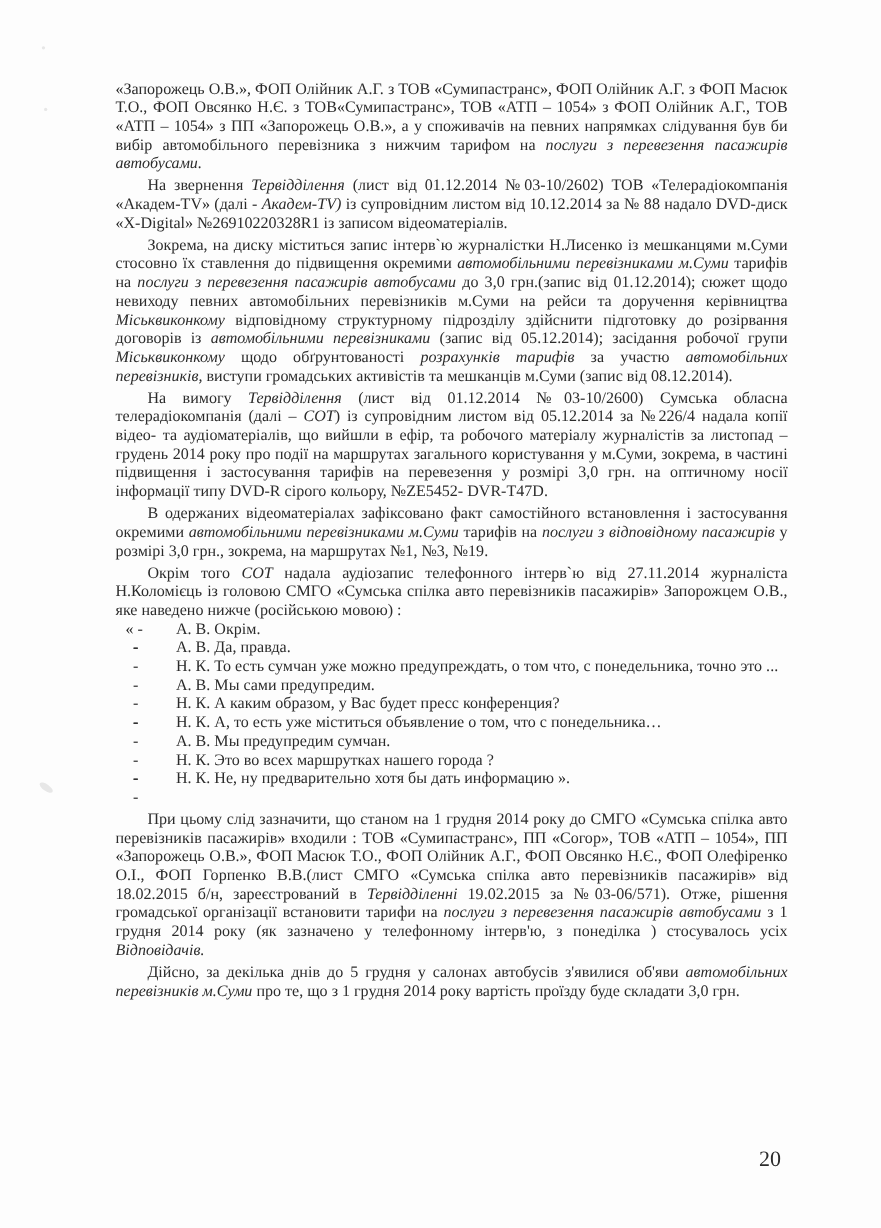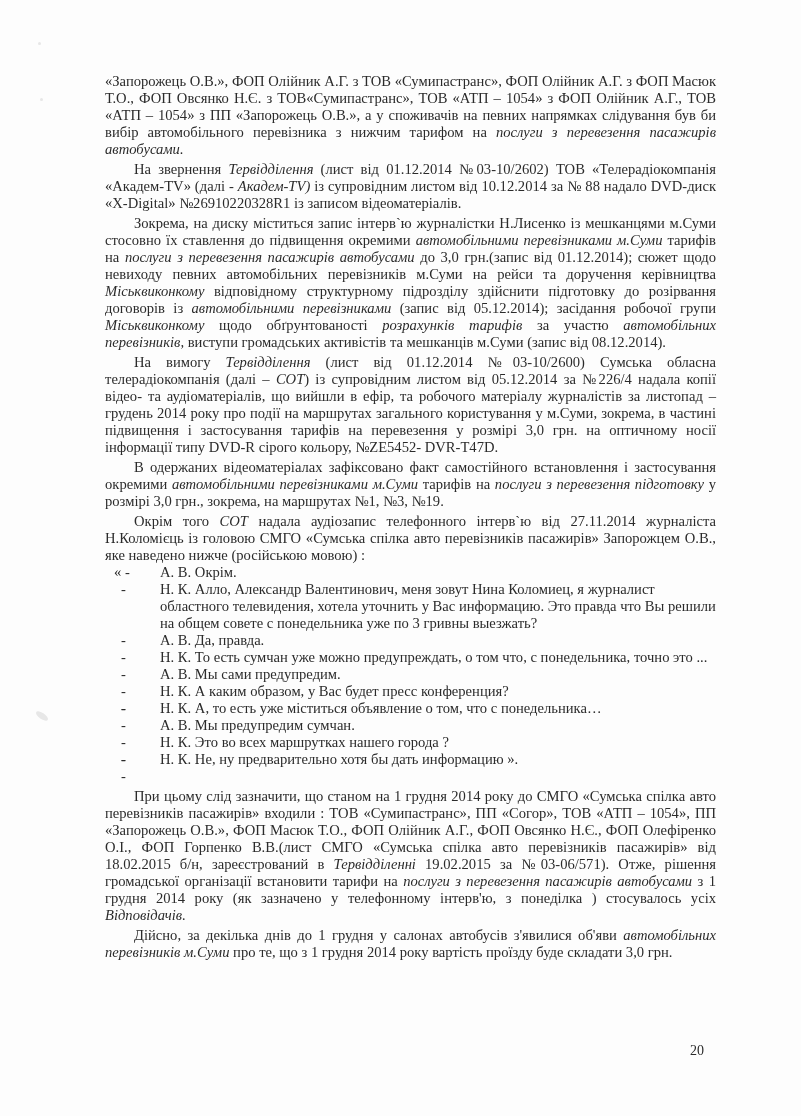--- a/index.html
+++ b/index.html
@@ -16,56 +16,56 @@
   .content p { margin: 0; }
   .indent { text-indent: 29px; }
   .gap { margin-top: 3px !important; }
   .it { font-style: italic; }
   .dialog { margin: 0; padding: 0; list-style: none; text-align: left; }
   .dialog li { position: relative; padding-left: 55px; }
   .dialog .dash { position: absolute; left: 16px; top: 0; }
   .dialog .dash.first { left: 9px; }
   .pagenum {
     position: absolute; left: 690px; top: 1043px;
-    font-family: "Liberation Serif", serif; font-size: 14px; color: #2b2b2b;
+    font-family: "Liberation Serif", serif; font-size: 20px; color: #2b2b2b;
   }
   .mark { position: absolute; border-radius: 50%; background: #e7e7e7; }
 </style>
 </head>
 <body>
 
 <div class="page">
   <div class="mark" style="left:38px;top:42px;width:3px;height:3px;"></div>
   <div class="mark" style="left:40px;top:98px;width:3px;height:3px;"></div>
   <div class="mark" style="left:35px;top:713px;width:14px;height:6px;transform:rotate(35deg);"></div>
 
   <div class="content">
     <div id="paras-before">
         <p><span>«Запорожець О.В.», ФОП Олійник А.Г. з ТОВ «Сумипастранс», ФОП Олійник А.Г.  з ФОП Масюк Т.О.,  ФОП Овсянко Н.Є. з ТОВ«Сумипастранс»,  ТОВ «АТП – 1054» з ФОП Олійник А.Г., ТОВ «АТП – 1054» з ПП «Запорожець О.В.», а у споживачів  на певних напрямках слідування  був би вибір  автомобільного перевізника  з  нижчим тарифом на </span><span class="it">послуги з перевезення пасажирів  автобусами.</span></p>
         <p class="indent gap"><span>На звернення </span><span class="it">Тервідділення</span><span> (лист від 01.12.2014 №03-10/2602)  ТОВ «Телерадіокомпанія «Академ-TV» (далі - </span><span class="it">Академ-TV)</span><span>  із супровідним листом від 10.12.2014 за № 88  надало  DVD-диск «X-Digital» №26910220328R1 із записом відеоматеріалів.</span></p>
         <p class="indent gap"><span>Зокрема,  на диску міститься запис інтерв`ю журналістки Н.Лисенко із мешканцями м.Суми стосовно їх ставлення до підвищення  окремими </span><span class="it">автомобільними перевізниками м.Суми</span><span> тарифів на </span><span class="it">послуги з перевезення пасажирів  автобусами</span><span> до 3,0 грн.(запис від 01.12.2014); сюжет щодо невиходу певних автомобільних перевізників м.Суми на рейси та доручення керівництва </span><span class="it">Міськвиконкому</span><span> відповідному структурному підрозділу здійснити підготовку до розірвання договорів із </span><span class="it">автомобільними перевізниками</span><span> (запис від 05.12.2014); засідання робочої групи </span><span class="it">Міськвиконкому</span><span> щодо обґрунтованості </span><span class="it">розрахунків тарифів</span><span> за участю </span><span class="it">автомобільних перевізників,</span><span> виступи громадських активістів та мешканців м.Суми  (запис від 08.12.2014).</span></p>
         <p class="indent gap"><span>На вимогу </span><span class="it">Тервідділення</span><span> (лист від 01.12.2014 №03-10/2600) Сумська обласна телерадіокомпанія (далі – </span><span class="it">СОТ</span><span>) із супровідним листом від 05.12.2014 за №226/4 надала  копії відео- та аудіоматеріалів, що вийшли в ефір, та робочого матеріалу журналістів за листопад – грудень 2014 року про події  на маршрутах загального користування у м.Суми, зокрема, в частині підвищення  і застосування тарифів на перевезення у розмірі 3,0 грн. на  оптичному носії інформації типу  DVD-R сірого кольору, №ZE5452- DVR-T47D.</span></p>
-        <p class="indent gap"><span>В одержаних відеоматеріалах зафіксовано факт самостійного встановлення і застосування окремими </span><span class="it">автомобільними перевізниками м.Суми</span><span> тарифів на </span><span class="it">послуги з перевезення підготовку</span><span> у розмірі 3,0 грн., зокрема, на маршрутах №1, №3, №19.</span></p>
+        <p class="indent gap"><span>В одержаних відеоматеріалах зафіксовано факт самостійного встановлення і застосування окремими </span><span class="it">автомобільними перевізниками м.Суми</span><span> тарифів на </span><span class="it">послуги з відповідному пасажирів</span><span> у розмірі 3,0 грн., зокрема, на маршрутах №1, №3, №19.</span></p>
         <p class="indent gap"><span>Окрім того </span><span class="it">СОТ</span><span> надала аудіозапис  телефонного інтерв`ю від 27.11.2014 журналіста Н.Коломієць із головою СМГО «Сумська спілка авто перевізників пасажирів» Запорожцем О.В., яке наведено нижче (російською мовою) :</span></p>
       </div>
     <ul class="dialog" id="dialog">
         <li><span class="dash first">« -</span><span>А. В.  Окрім.</span></li>
-        <li><span class="dash">-</span><span>Н. К.  Алло, Александр Валентинович, меня зовут Нина Коломиец, я журналист областного телевидения, хотела уточнить у Вас информацию. Это правда что Вы решили на общем совете с понедельника уже по 3 гривны выезжать?</span></li>
+        <li><span class="dash">-</span></li>
         <li><span class="dash">-</span><span>А. В. Да, правда.</span></li>
         <li><span class="dash">-</span><span>Н. К. То есть сумчан уже можно предупреждать, о том что, с понедельника, точно это ...</span></li>
         <li><span class="dash">-</span><span>А. В. Мы сами предупредим.</span></li>
         <li><span class="dash">-</span><span>Н. К. А каким образом, у Вас будет пресс конференция?</span></li>
         <li><span class="dash">-</span></li>
         <li><span class="dash">-</span><span>Н. К. А, то есть уже міститься объявление о том, что с понедельника…</span></li>
         <li><span class="dash">-</span><span>А. В. Мы предупредим сумчан.</span></li>
         <li><span class="dash">-</span><span>Н. К. Это во всех маршрутках нашего  города ?</span></li>
         <li><span class="dash">-</span></li>
         <li><span class="dash">-</span><span>Н. К. Не, ну предварительно хотя бы дать информацию ».</span></li>
         <li><span class="dash">-</span><span>&nbsp;</span></li>
       </ul>
     <div id="paras-after">
         <p class="indent gap"><span>При цьому слід зазначити, що станом на 1 грудня 2014 року до СМГО «Сумська спілка авто перевізників пасажирів» входили : ТОВ «Сумипастранс»,  ПП «Согор»,   ТОВ «АТП – 1054»,  ПП «Запорожець О.В.», ФОП  Масюк Т.О.,  ФОП Олійник А.Г., ФОП Овсянко Н.Є., ФОП Олефіренко О.І., ФОП Горпенко В.В.(лист СМГО «Сумська спілка авто перевізників пасажирів» від 18.02.2015 б/н,  зареєстрований в </span><span class="it">Тервідділенні</span><span> 19.02.2015 за №03-06/571). Отже, рішення громадської організації встановити тарифи на </span><span class="it">послуги з перевезення пасажирів автобусами</span><span> з 1 грудня 2014 року (як зазначено у телефонному інтерв'ю, з понеділка ) стосувалось усіх </span><span class="it">Відповідачів.</span></p>
-        <p class="indent gap"><span>Дійсно, за декілька днів до 1 грудня у салонах автобусів  з'явилися  об'яви </span><span class="it">автомобільних перевізників м.Суми</span><span> про  те, що з 1 грудня  2014 року вартість  проїзду буде складати 3,0 грн.</span></p>
+        <p class="indent gap"><span>Дійсно, за декілька днів до 5 грудня у салонах автобусів  з'явилися  об'яви </span><span class="it">автомобільних перевізників м.Суми</span><span> про  те, що з 1 грудня  2014 року вартість  проїзду буде складати 3,0 грн.</span></p>
       </div>
   </div>
 
   <div class="pagenum">20</div>
 </div>
 
 </body></html>

